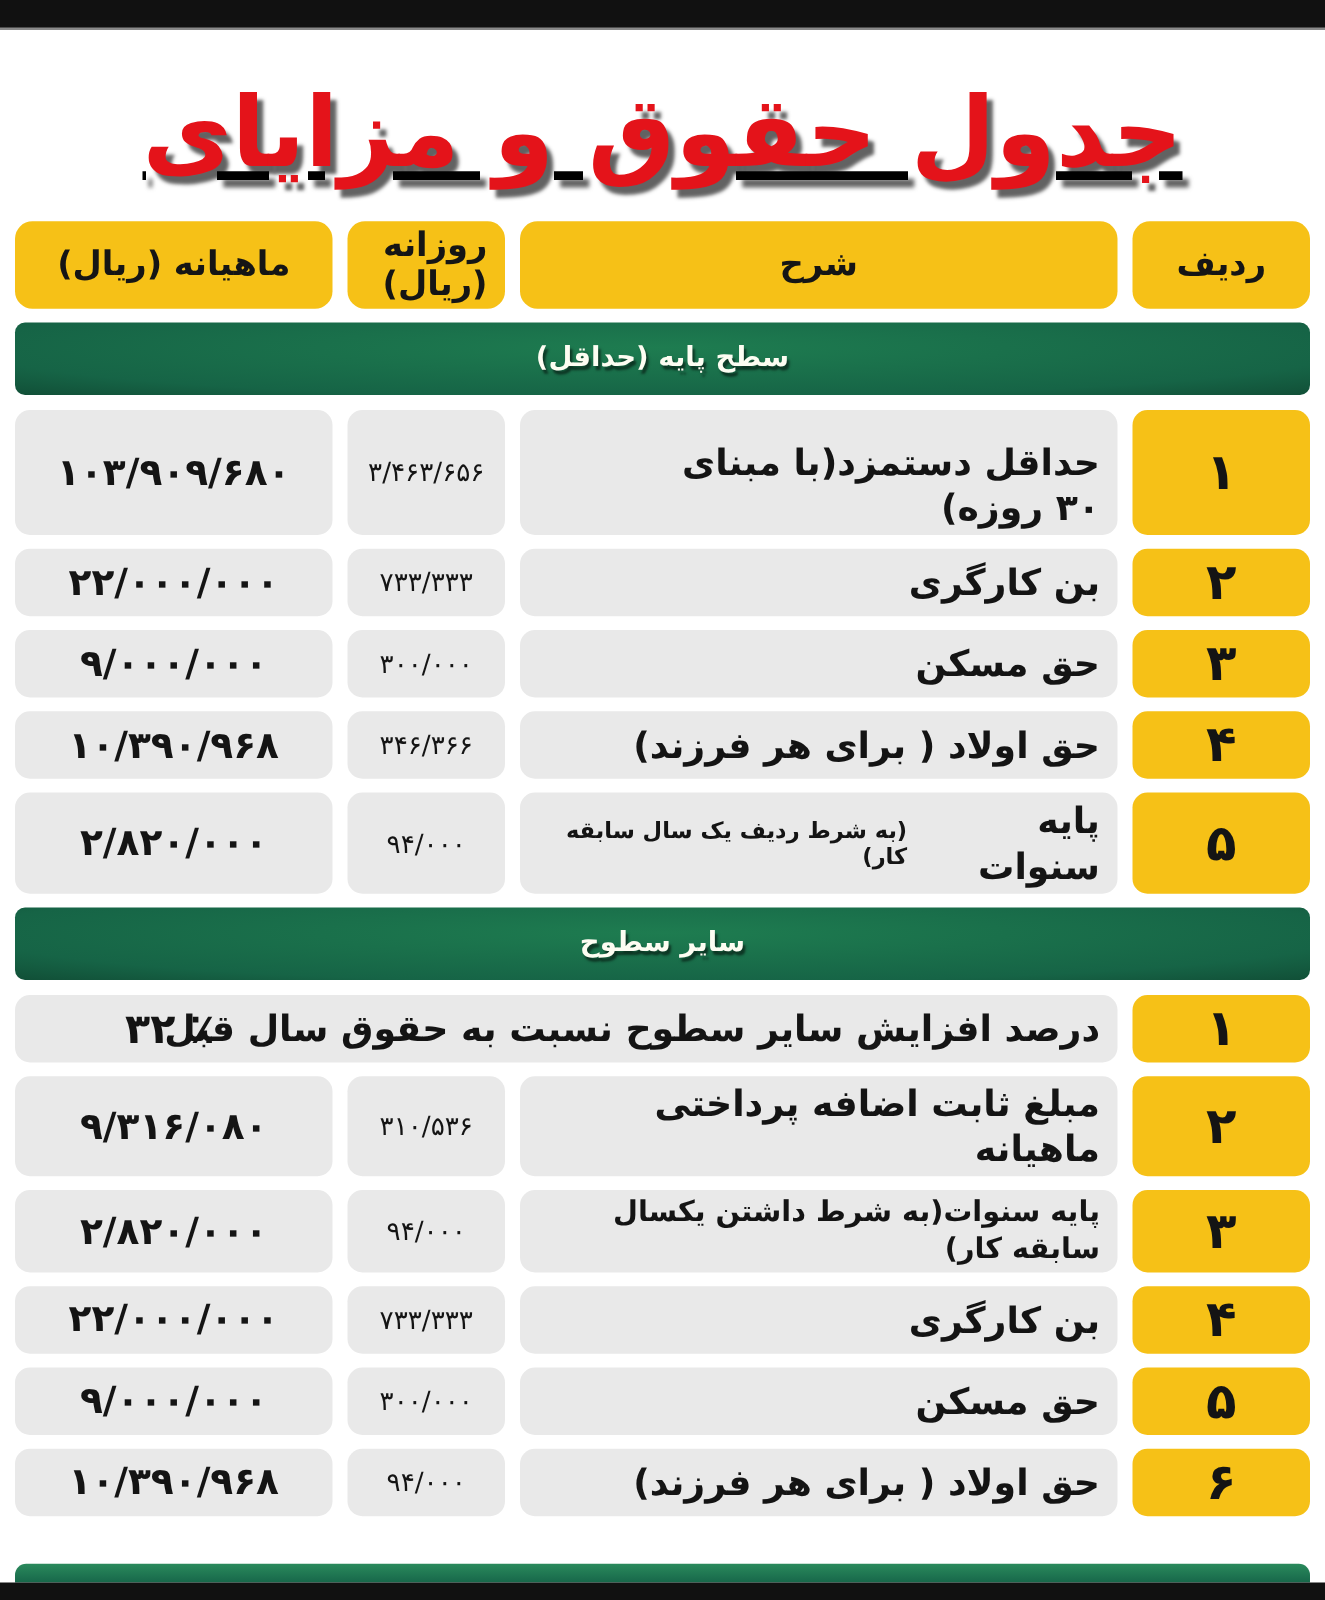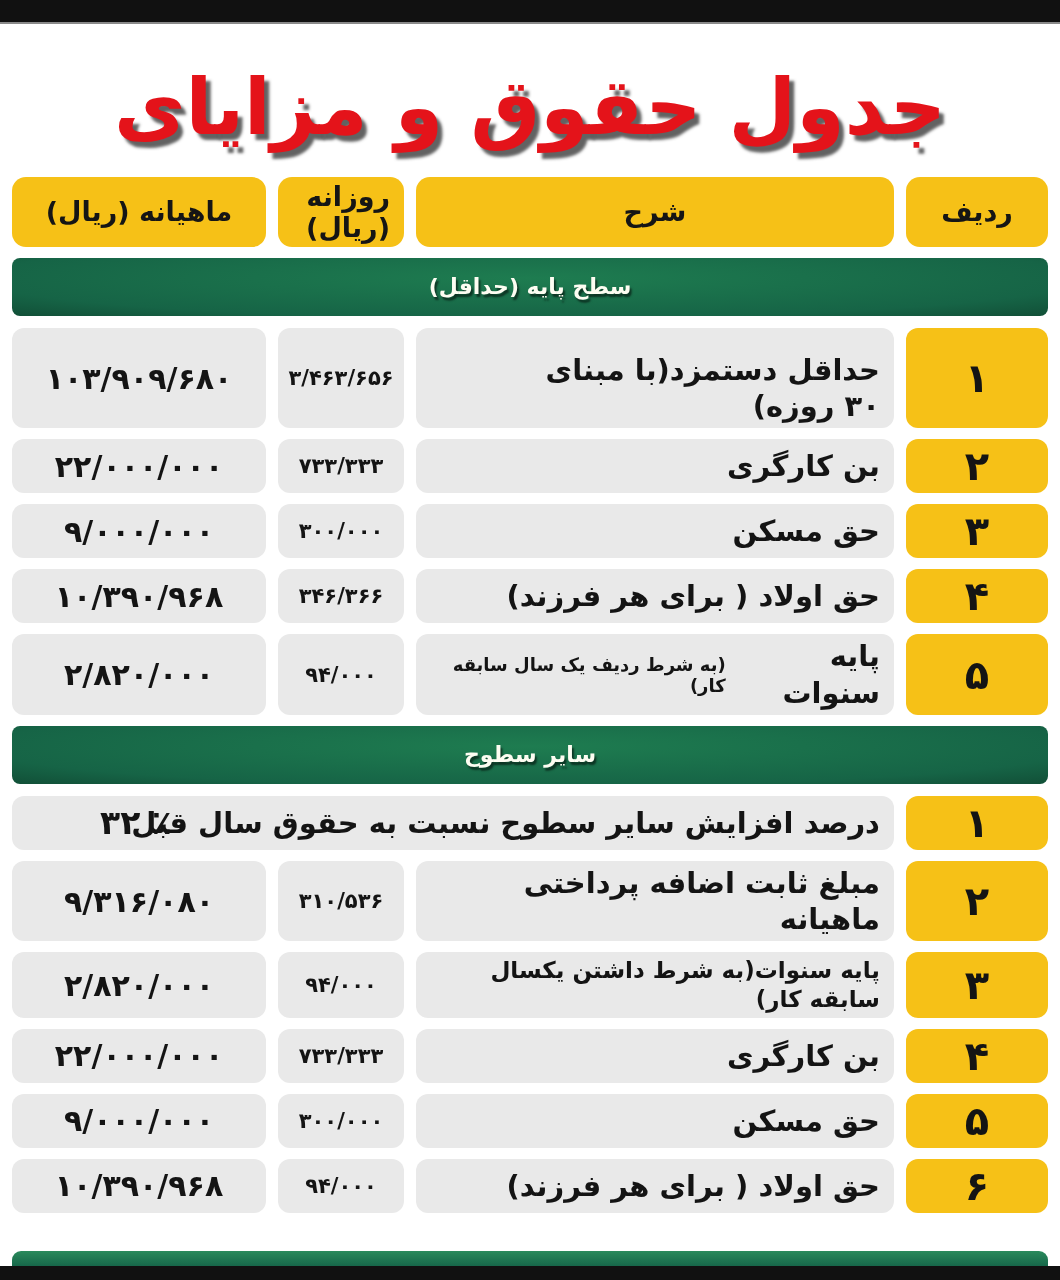--- a/index.html
+++ b/index.html
@@ -11,20 +11,21 @@
     direction:rtl;
   }
   .top-bar {
     height:24px; width:100%;
     background:#111111;
     border-bottom:2px solid #8a8a8a;
   }
   .title-block {
     padding:28px 0 14px 0;
     text-align:center;
+    text-decoration:underline;
   }
   .title-line {
     color:#e4131a;
     font-weight:900;
     font-size:78px;
     line-height:1.42;
     text-shadow:5px 6px 3px rgba(70,70,70,.85);
     letter-spacing:1px;
   }
   .table-wrap {
@@ -58,21 +59,21 @@
     font-weight:900;
     font-size:40px;
     color:#141414;
     border-radius:12px;
   }
   .desc-cell { justify-content:flex-start; text-align:right; }
   .desc-main { font-weight:bold; font-size:29px; line-height:1.25; }
   .desc-main.compact { font-size:23px; }
   .desc-main.wrap { max-width:370px;margin-top:20px; }
   .desc-small { font-weight:bold; font-size:18px; margin-right:6px; }
-  .daily-cell { font-weight:bold; font-size:21px; }
+  .daily-cell { font-weight:normal; font-size:21px; }
   .monthly-cell { font-weight:bold; font-size:30px; letter-spacing:1px; }
   .num-val { direction:ltr; unicode-bidi:isolate; }
   .section-banner {
     background:radial-gradient(ellipse at 50% 35%, #1e7c50 0%, #166446 75%, #114f37 100%);
     border-radius:8px;
     min-height:58px;
     display:flex; align-items:center; justify-content:center;
     color:#fdfdf2;
     font-weight:900;
     font-size:22px;

